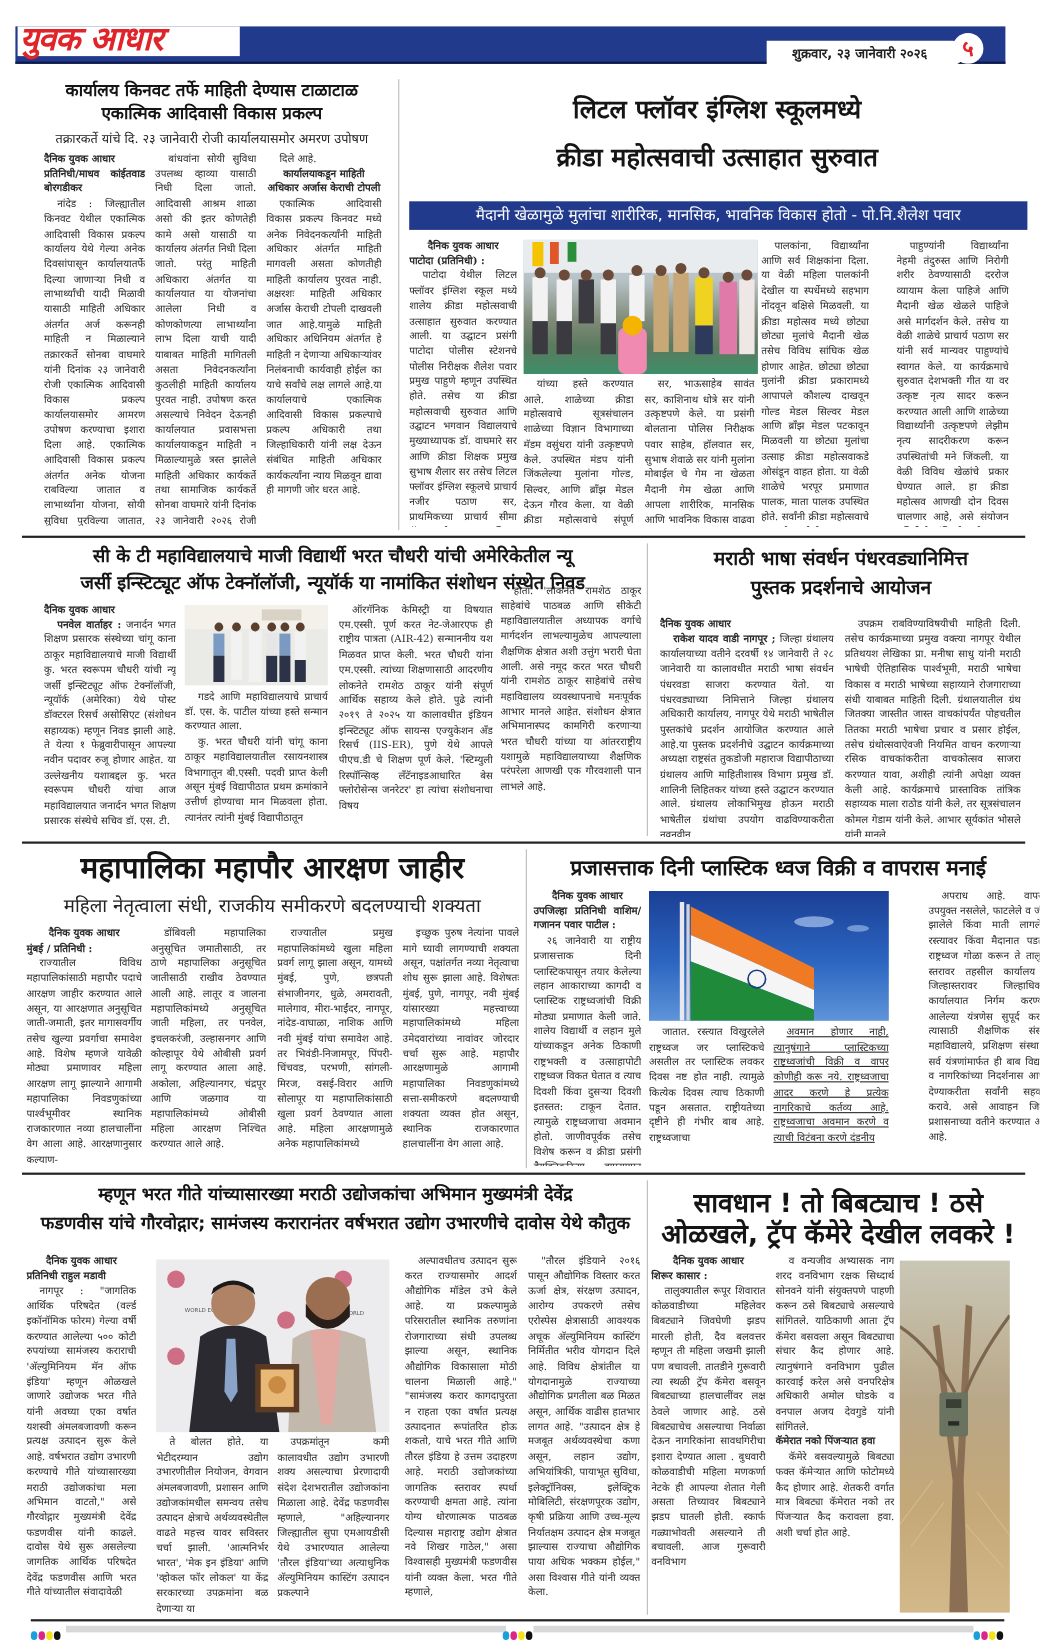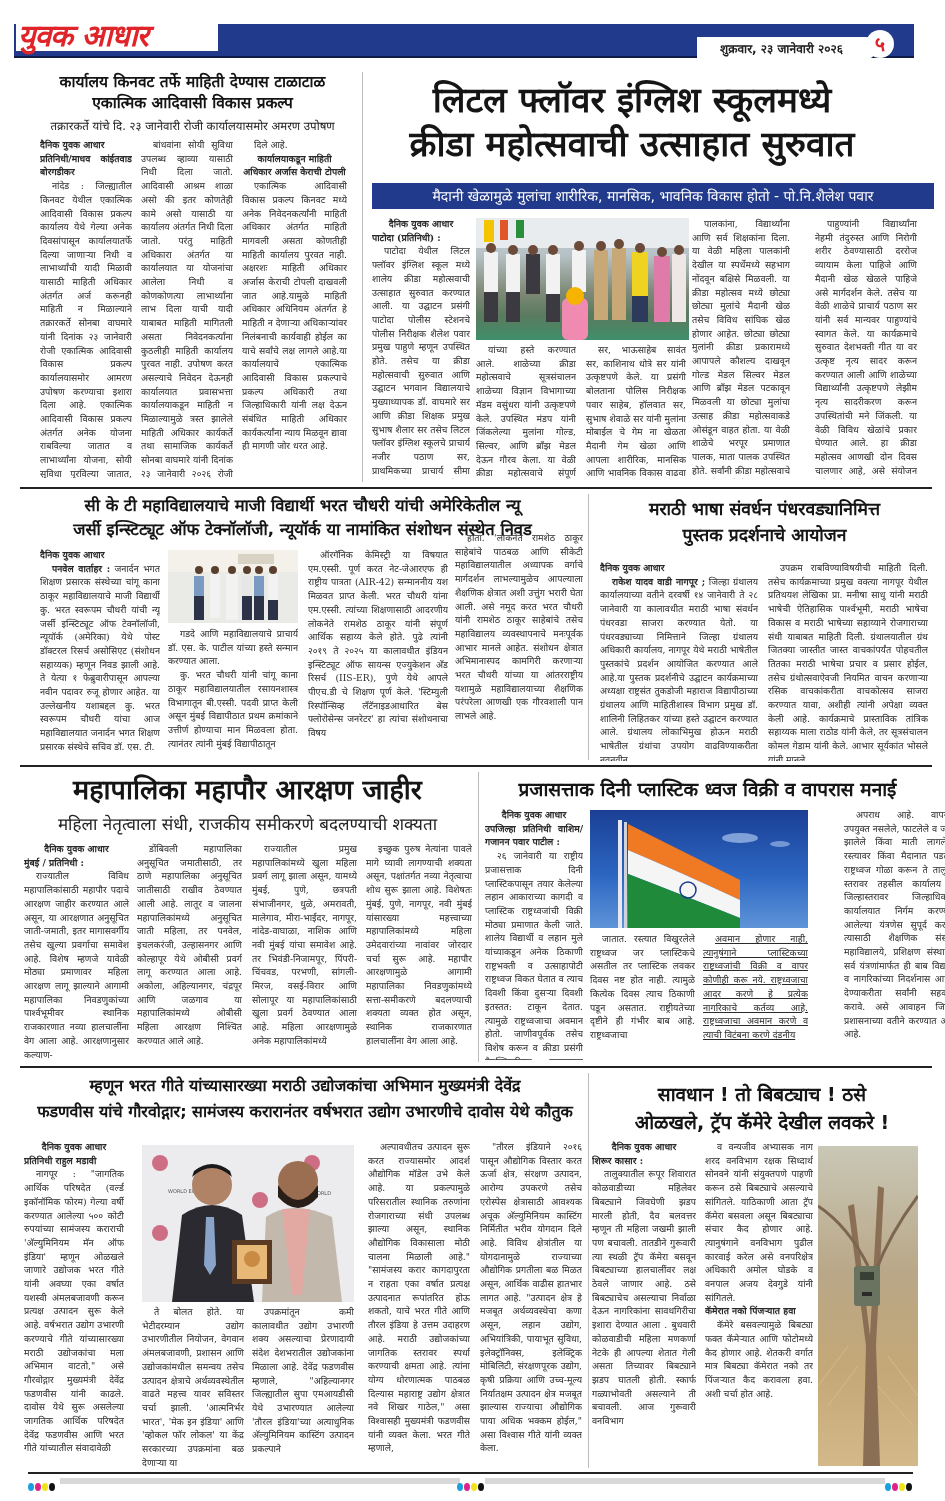--- a/index.html
+++ b/index.html
@@ -48,21 +48,21 @@
 <div class="abs col" style="left:141px;top:138px;width:92px;height:340px;">
   <p>बांधवांना सोयी सुविधा उपलब्ध व्हाव्या यासाठी निधी दिला जातो. आदिवासी आश्रम शाळा असो की इतर कोणतेही कामे असो यासाठी या कार्यालय अंतर्गत निधी दिला जातो. परंतु माहिती अधिकारा अंतर्गत या कार्यालयात या योजनांचा आलेला निधी व कोणकोणत्या लाभार्थ्यांना लाभ दिला याची यादी याबाबत माहिती मागितली असता निवेदनकर्त्यांना कुठलीही माहिती कार्यालय पुरवत नाही. उपोषण करत असल्याचे निवेदन देऊनही कार्यालयात प्रवासभत्ता कार्यालयाकडून माहिती न मिळाल्यामुळे त्रस्त झालेले माहिती अधिकार कार्यकर्ते तथा सामाजिक कार्यकर्ते सोनबा वाघमारे यांनी दिनांक २३ जानेवारी २०२६ रोजी कार्यालयासमोर आमरण उपोषण करत असल्याचे निवेदन प्रकल्प अधिकारी एकात्मिक आदिवासी विकास प्रकल्प कार्यालय किनवट येथे</p>
 </div>
 <div class="abs col" style="left:242px;top:138px;width:105px;height:340px;">
   <p>दिले आहे.</p>
   <p class="ct">कार्यालयाकडून माहिती अधिकार अर्जास केराची टोपली</p>
   <p>एकात्मिक आदिवासी विकास प्रकल्प किनवट मध्ये अनेक निवेदनकर्त्यांनी माहिती अधिकार अंतर्गत माहिती मागवली असता कोणतीही माहिती कार्यालय पुरवत नाही. अक्षरशः माहिती अधिकार अर्जास केराची टोपली दाखवली जात आहे.यामुळे माहिती अधिकार अधिनियम अंतर्गत हे माहिती न देणाऱ्या अधिकाऱ्यांवर निलंबनाची कार्यवाही होईल का याचे सर्वांचे लक्ष लागले आहे.या कार्यालयाचे एकात्मिक आदिवासी विकास प्रकल्पाचे प्रकल्प अधिकारी तथा जिल्हाधिकारी यांनी लक्ष देऊन संबंधित माहिती अधिकार कार्यकर्त्यांना न्याय मिळवून द्यावा ही मागणी जोर धरत आहे.</p>
 </div>
 <div class="abs vrule" style="left:362px;top:72px;height:410px;"></div>
 
-<div class="abs hl" style="left:352px;top:78px;width:560px;font-size:35px;line-height:44px;">
+<div class="abs hl" style="left:372px;top:78px;width:560px;font-size:23px;line-height:44px;">
   <div>लिटल फ्लॉवर इंग्लिश स्कूलमध्ये</div>
   <div>क्रीडा महोत्सवाची उत्साहात सुरुवात</div>
 </div>
 <div class="abs banner" style="left:372px;top:183px;width:562px;height:26px;line-height:26px;font-size:14px;">मैदानी खेळामुळे मुलांचा शारीरिक, मानसिक, भावनिक विकास होतो - पो.नि.शैलेश पवार</div>
 <div class="abs col" style="left:372px;top:217px;width:98px;height:262px;">
   <p class="ct">दैनिक युवक आधार</p>
   <p class="byl">पाटोदा (प्रतिनिधी) :</p>
   <p>पाटोदा येथील लिटल फ्लॉवर इंग्लिश स्कूल मध्ये शालेय क्रीडा महोत्सवाची उत्साहात सुरुवात करण्यात आली. या उद्घाटन प्रसंगी पाटोदा पोलीस स्टेशनचे पोलीस निरीक्षक शैलेश पवार प्रमुख पाहुणे म्हणून उपस्थित होते. तसेच या क्रीडा महोत्सवाची सुरुवात आणि उद्घाटन भगवान विद्यालयाचे मुख्याध्यापक डॉ. वाघमारे सर आणि क्रीडा शिक्षक प्रमुख सुभाष शैलार सर तसेच लिटल फ्लॉवर इंग्लिश स्कूलचे प्राचार्य नजीर पठाण सर, प्राथमिकच्या प्राचार्य सीमा मॅडम, ज्येष्ठ पत्रकार विजय जाधव</p>
 </div>
 <div class="abs photo" style="left:476px;top:218px;width:213px;height:122px;background:linear-gradient(180deg,#c9d4dc 0%,#b7c2c6 30%,#7f8a78 60%,#5a7a5e 80%,#3e8f6a 100%);">
@@ -275,21 +275,21 @@
   <p>उपक्रमांतून कमी कालावधीत उद्योग उभारणी शक्य असल्याचा प्रेरणादायी संदेश देशभरातील उद्योजकांना मिळाला आहे. देवेंद्र फडणवीस म्हणाले, "अहिल्यानगर जिल्ह्यातील सुपा एमआयडीसी येथे उभारण्यात आलेल्या 'तौरल इंडिया'च्या अत्याधुनिक अ‍ॅल्युमिनियम कास्टिंग उत्पादन प्रकल्पाने</p>
 </div>
 <div class="abs col" style="left:368px;top:1140px;width:102px;height:328px;">
   <p>अल्पावधीतच उत्पादन सुरू करत राज्यासमोर आदर्श औद्योगिक मॉडेल उभे केले आहे. या प्रकल्पामुळे परिसरातील स्थानिक तरुणांना रोजगाराच्या संधी उपलब्ध झाल्या असून, स्थानिक औद्योगिक विकासाला मोठी चालना मिळाली आहे." "सामंजस्य करार कागदापुरता न राहता एका वर्षात प्रत्यक्ष उत्पादनात रूपांतरित होऊ शकतो, याचे भरत गीते आणि तौरल इंडिया हे उत्तम उदाहरण आहे. मराठी उद्योजकांच्या जागतिक स्तरावर स्पर्धा करण्याची क्षमता आहे. त्यांना योग्य धोरणात्मक पाठबळ दिल्यास महाराष्ट्र उद्योग क्षेत्रात नवे शिखर गाठेल," असा विश्वासही मुख्यमंत्री फडणवीस यांनी व्यक्त केला. भरत गीते म्हणाले,</p>
 </div>
 <div class="abs col" style="left:480px;top:1140px;width:102px;height:328px;">
   <p>"तौरल इंडियाने २०१६ पासून औद्योगिक विस्तार करत ऊर्जा क्षेत्र, संरक्षण उत्पादन, आरोग्य उपकरणे तसेच एरोस्पेस क्षेत्रासाठी आवश्यक अचूक अ‍ॅल्युमिनियम कास्टिंग निर्मितीत भरीव योगदान दिले आहे. विविध क्षेत्रांतील या योगदानामुळे राज्याच्या औद्योगिक प्रगतीला बळ मिळत असून, आर्थिक वाढीस हातभार लागत आहे. "उत्पादन क्षेत्र हे मजबूत अर्थव्यवस्थेचा कणा असून, लहान उद्योग, अभियांत्रिकी, पायाभूत सुविधा, इलेक्ट्रॉनिक्स, इलेक्ट्रिक मोबिलिटी, संरक्षणपूरक उद्योग, कृषी प्रक्रिया आणि उच्च-मूल्य निर्यातक्षम उत्पादन क्षेत्र मजबूत झाल्यास राज्याचा औद्योगिक पाया अधिक भक्कम होईल," असा विश्वास गीते यांनी व्यक्त केला.</p>
 </div>
 <div class="abs vrule" style="left:588px;top:1073px;height:395px;"></div>
 
-<div class="abs hl" style="left:592px;top:1080px;width:340px;font-size:19px;line-height:28px;">
+<div class="abs hl" style="left:592px;top:1080px;width:340px;font-size:24px;line-height:28px;">
   <div>सावधान ! तो बिबट्याच ! ठसे</div>
   <div>ओळखले, ट्रॅप कॅमेरे देखील लवकरे !</div>
 </div>
 <div class="abs col" style="left:592px;top:1140px;width:104px;height:328px;">
   <p class="ct">दैनिक युवक आधार</p>
   <p class="byl">शिरूर कासार :</p>
   <p>तालुक्यातील रूपूर शिवारात कोळवाडीच्या महिलेवर बिबट्याने जिवघेणी झडप मारली होती, दैव बलवत्तर म्हणून ती महिला जखमी झाली पण बचावली. तातडीने गुरूवारी त्या स्थळी ट्रॅप कॅमेरा बसवून बिबट्याच्या हालचालींवर लक्ष ठेवले जाणार आहे. ठसे बिबट्याचेच असल्याचा निर्वाळा देऊन नागरिकांना सावधगिरीचा इशारा देण्यात आला . बुधवारी कोळवाडीची महिला मणकर्णा नेटके ही आपल्या शेतात गेली असता तिच्यावर बिबट्याने झडप घातली होती. स्कार्फ गळ्याभोवती असल्याने ती बचावली. आज गुरूवारी वनविभाग</p>
 </div>
 <div class="abs col" style="left:705px;top:1140px;width:108px;height:328px;">
   <p>व वन्यजीव अभ्यासक नाग शरद वनविभाग रक्षक सिध्दार्थ सोनवने यांनी संयुक्तपणे पाहणी करून ठसे बिबट्याचे असल्याचे सांगितले. याठिकाणी आता ट्रॅप कॅमेरा बसवला असून बिबट्याचा संचार कैद होणार आहे. त्यानुषंगाने वनविभाग पुढील कारवाई करेल असे वनपरिक्षेत्र अधिकारी अमोल घोडके व वनपाल अजय देवगुडे यांनी सांगितले.</p>

